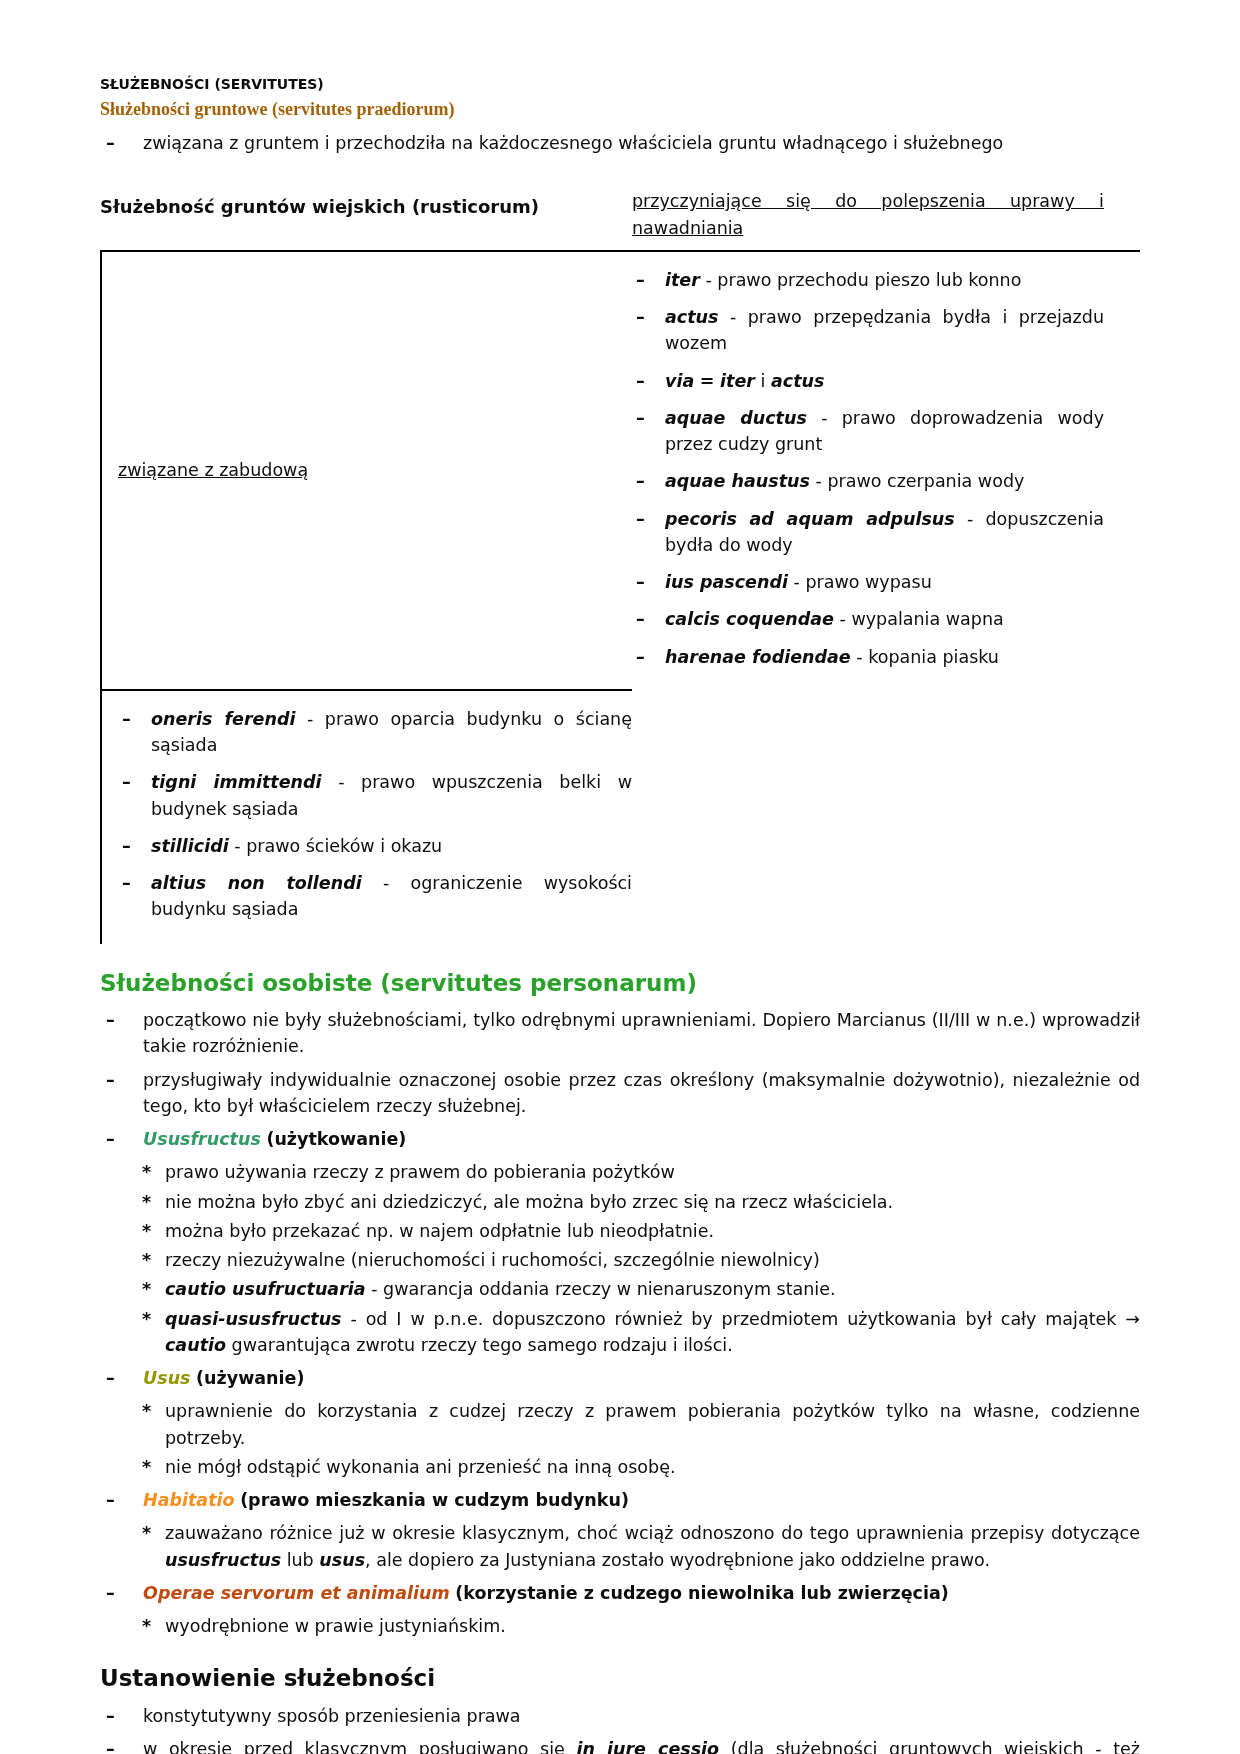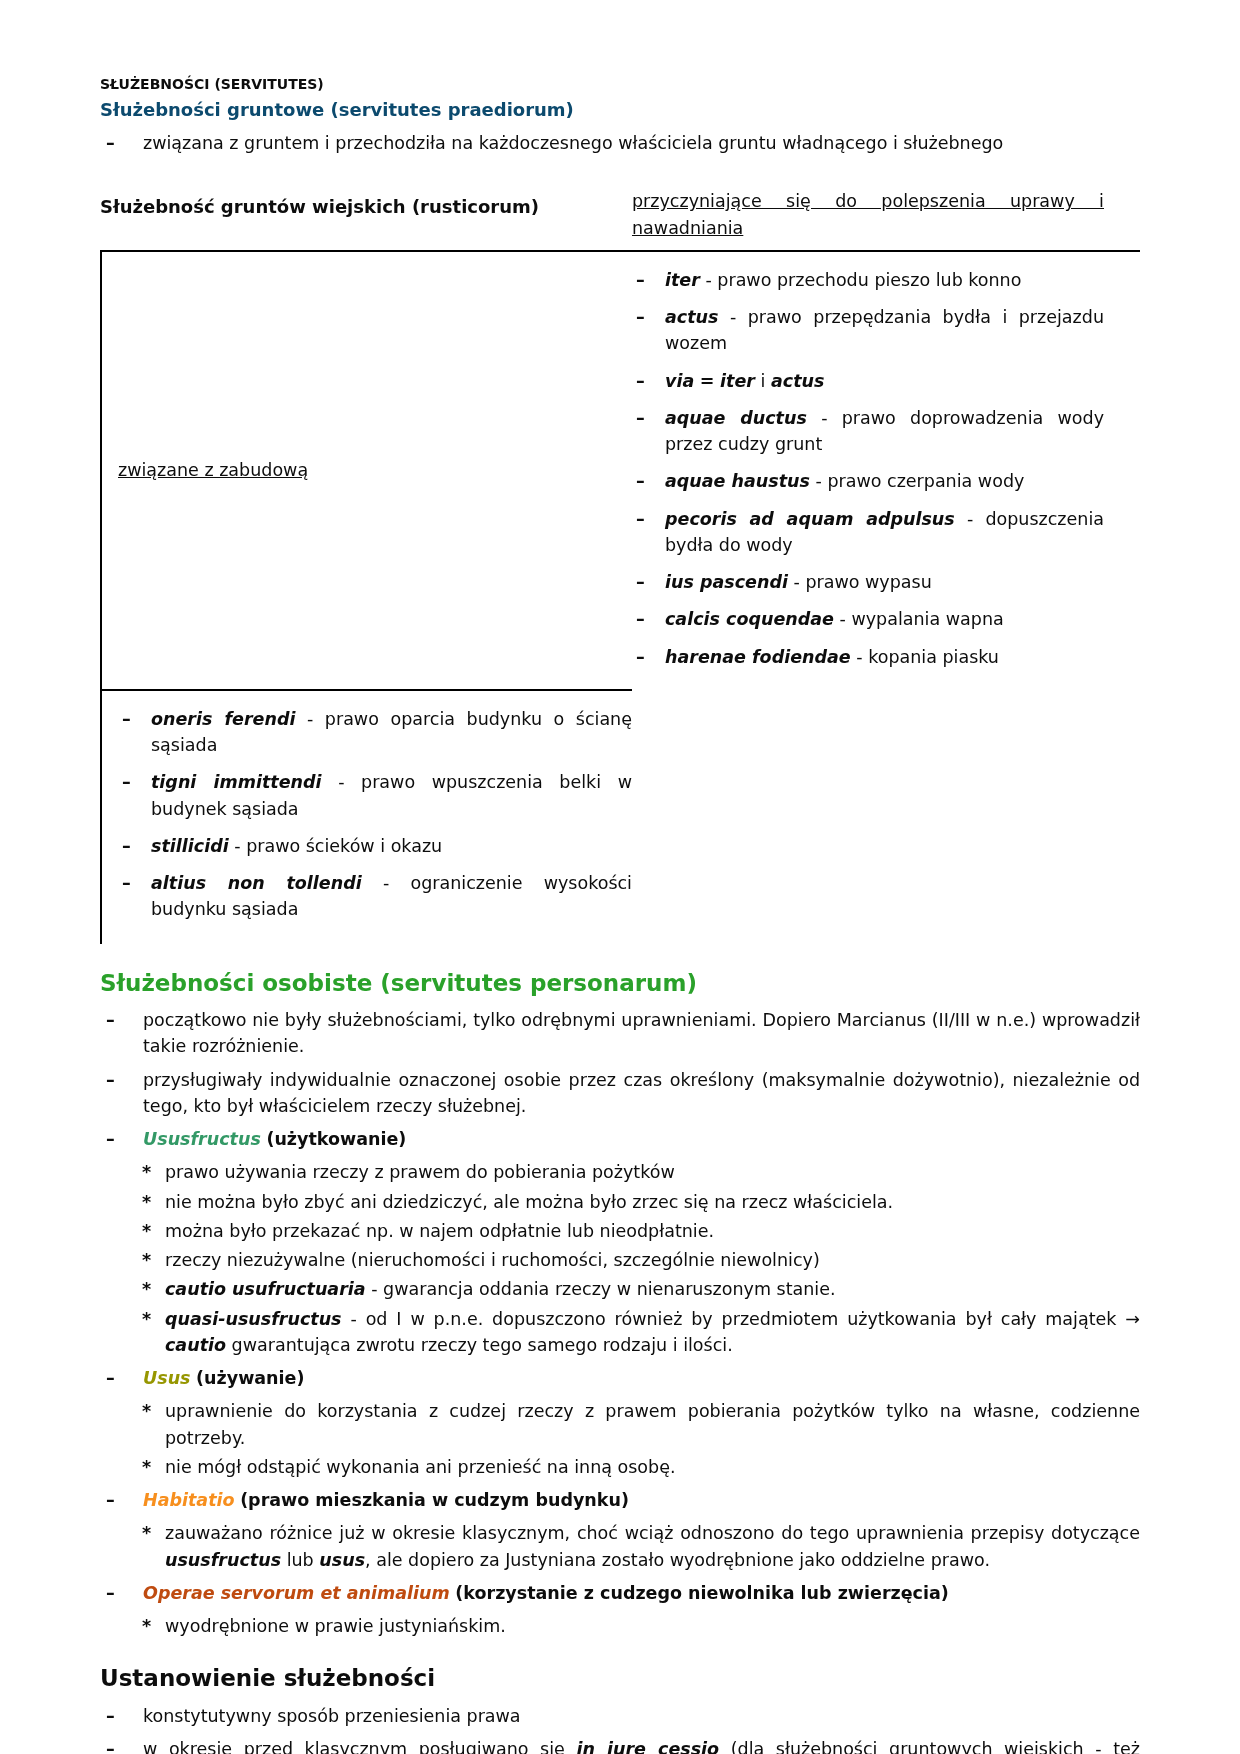--- a/index.html
+++ b/index.html
@@ -11,21 +11,21 @@
   }
   .b  { font-weight:700; }
   .it { font-style:italic; }
   .u  { text-decoration:underline; }
   .just { text-align:justify; }
 
   .doc-title { text-align:center; font-size:19.5px; font-weight:700; margin-bottom:30px; }
 
   .h1 { font-size:14px; font-weight:700; }
   .h2 { font-size:18px; font-weight:700; margin:1px 0 5px 0; }
-  .c-navy   { color:#0c4a6e; }
+  .c-navy   { color:#a16207;font-family:Liberation Serif, serif; }
   .c-green  { color:#2aa12a; }
   .c-teal   { color:#339966; }
   .c-olive  { color:#969600; }
   .c-orange { color:#f78f1e; }
   .c-rust   { color:#bf4b10; }
 
   
   .li { display:flex; margin:7px 0; }
   .li > .m { flex:none; width:43px; padding-left:6px; box-sizing:border-box; font-weight:700; }
   .li > .tx { flex:1; min-width:0; }

